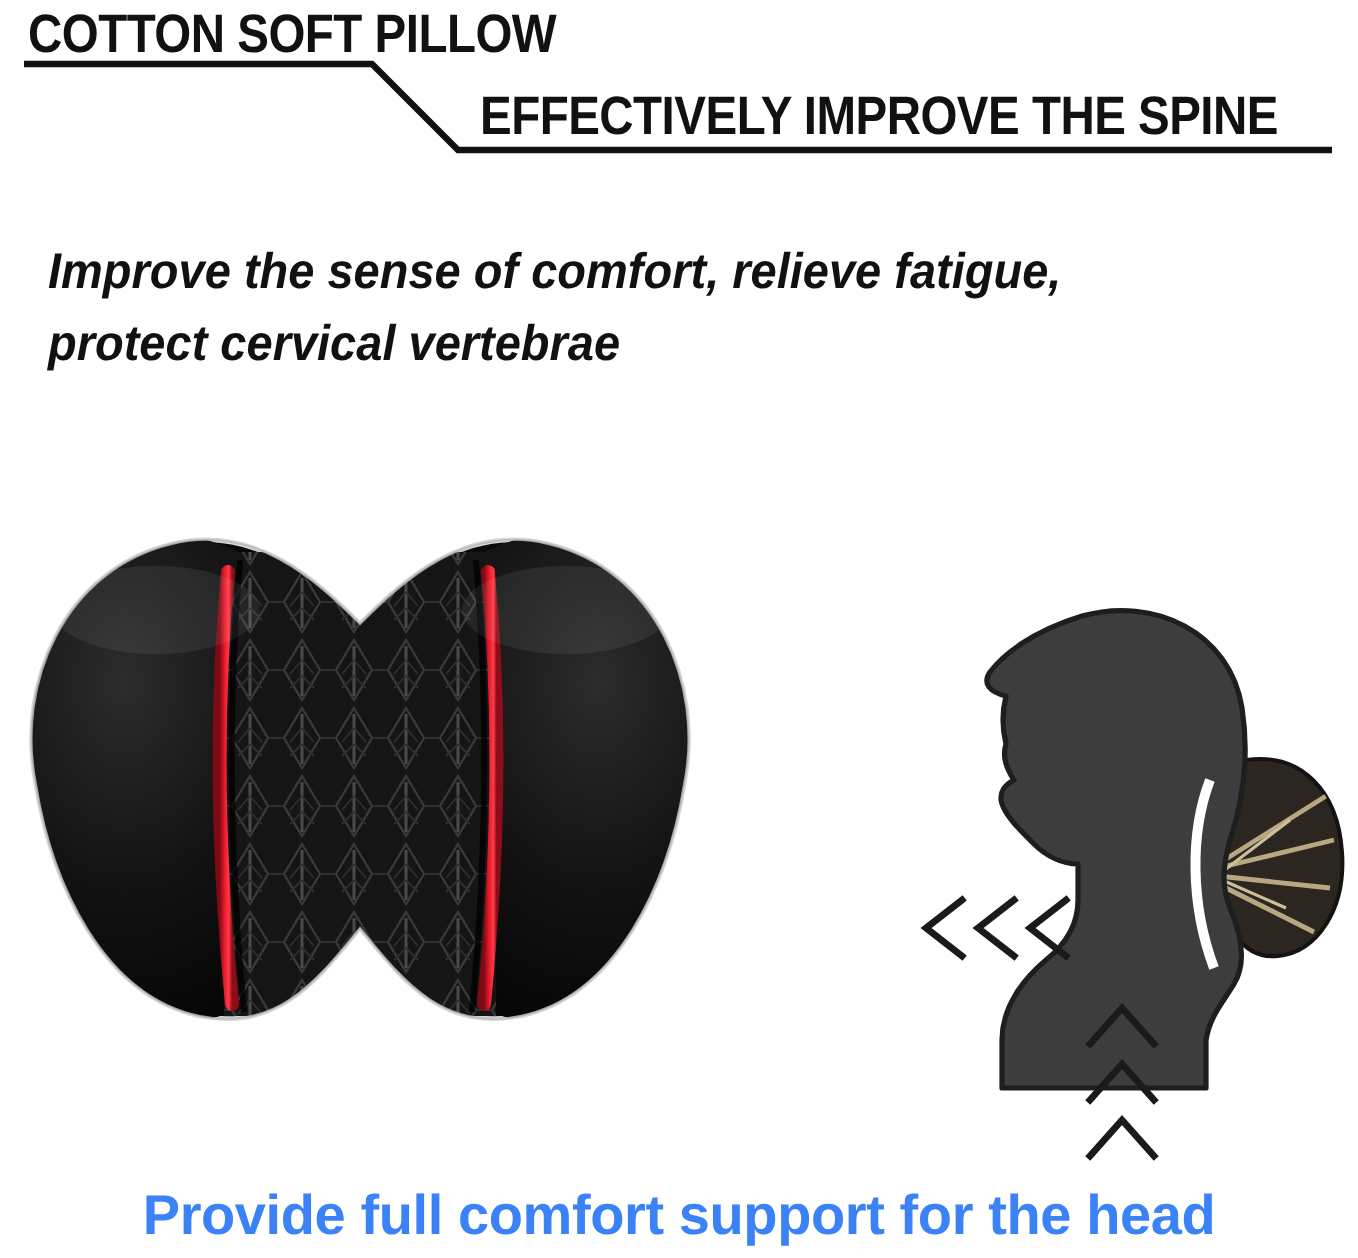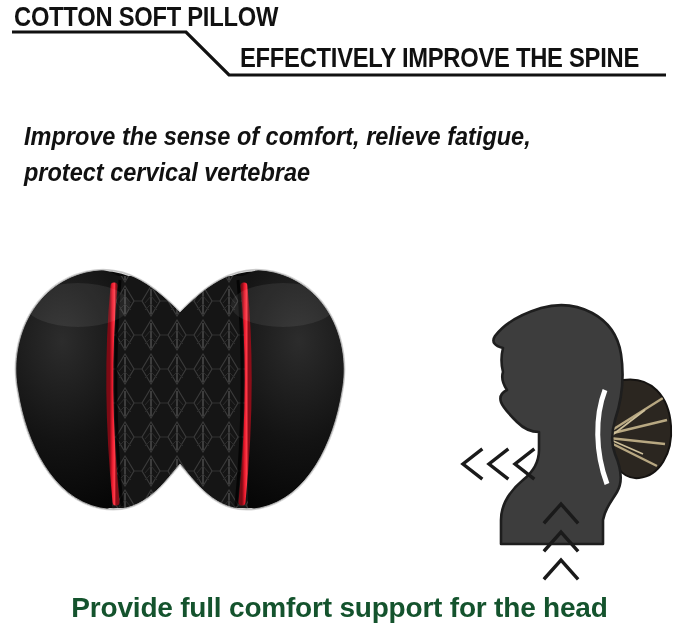--- a/index.html
+++ b/index.html
@@ -96,21 +96,21 @@
   .caption {
     position: absolute;
     left: 0;
     top: 592px;
     width: 679px;
     text-align: center;
     font-family: "Liberation Sans Narrow", "Liberation Sans", sans-serif;
     font-weight: bold;
     font-size: 28px;
     letter-spacing: -0.2px;
-    color: #14532d;
+    color: #3b82f6;
     white-space: nowrap;
   }
 </style>
 </head>
 <body>
 
 <div id="page">
 
   <div>
     <div class="title-line1">COTTON SOFT PILLOW</div>

